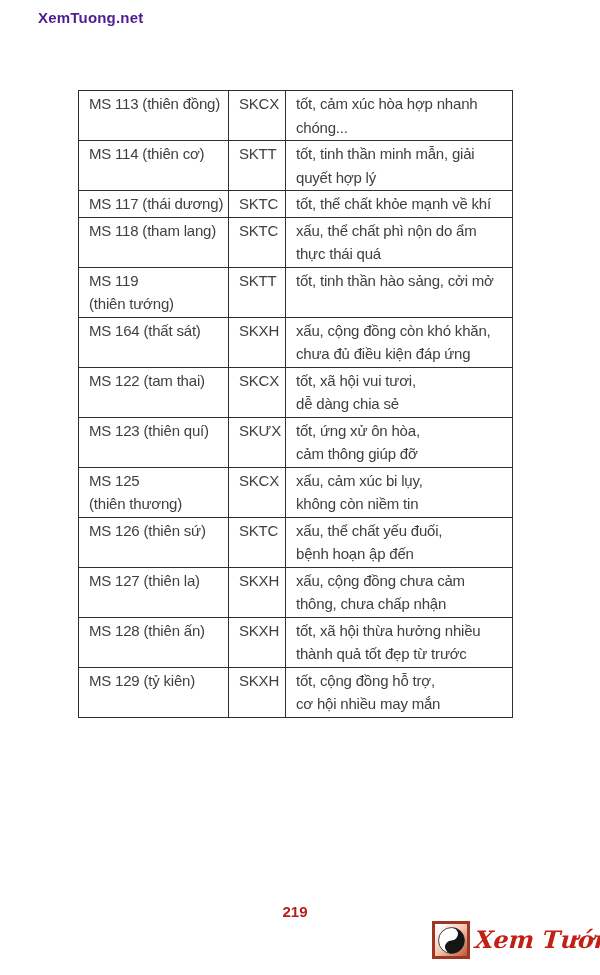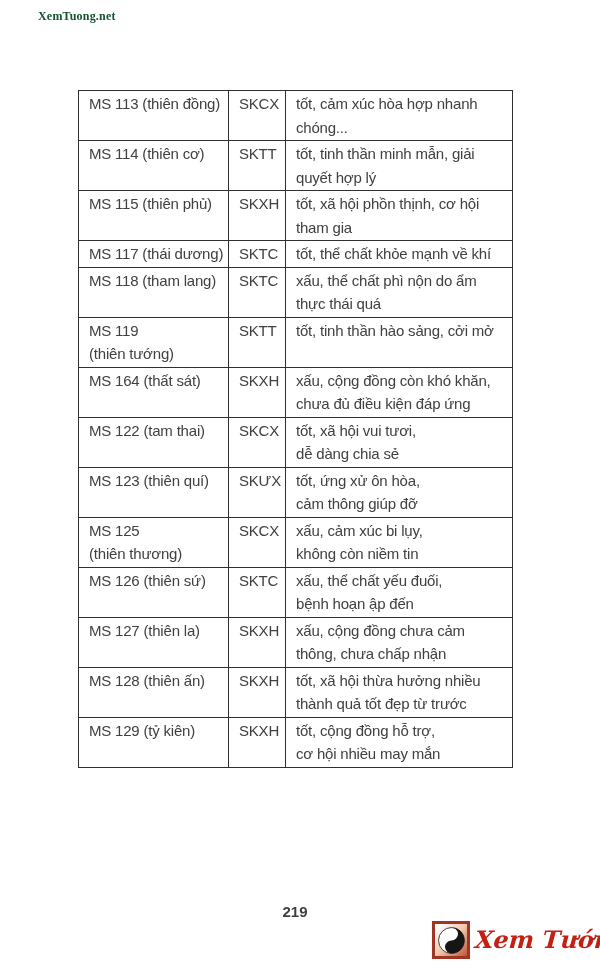--- a/index.html
+++ b/index.html
@@ -2,40 +2,40 @@
 <html><head>
 <meta charset="utf-8">
 <style>
   html,body{margin:0;padding:0;}
   body{
     width:600px;height:975px;background:#ffffff;position:relative;
     font-family:"Liberation Sans",sans-serif;color:#1c1c1c;overflow:hidden;
   }
   .watermark-top{
     position:absolute;left:38px;top:9px;
-    font-size:12px;font-weight:700;color:#14532d;
-    text-decoration:none;letter-spacing:.2px;cursor:pointer;font-family:Liberation Serif, serif;
+    font-size:15px;font-weight:700;color:#4c1d95;
+    text-decoration:none;letter-spacing:.2px;cursor:pointer;
   }
   table.ms-table{
     position:absolute;left:78px;top:90px;width:434px;
     border-collapse:collapse;table-layout:fixed;
   }
   table.ms-table td{
     border:1.6px solid #2f2f2f;
     vertical-align:top;
     font-size:15px;line-height:23.5px;letter-spacing:-.2px;
     padding:1px 4px 1px 10px;
     white-space:pre-line;
     color:#404040;
   }
   td.c2{padding:1px 2px;}
   td.c3{padding-left:12px;padding-right:2px;}
   .page-number{
     position:absolute;left:78px;top:903px;width:434px;
-    text-align:center;font-size:15px;font-weight:700;color:#404040;
+    text-align:center;font-size:15px;font-weight:700;color:#b91c1c;
   }
   .footer-logo{
     position:absolute;left:432px;top:921px;
     display:flex;align-items:center;gap:5px;
   }
   .logo-box{
     width:38px;height:38px;box-sizing:border-box;
     border:3px solid #a03524;
     background:linear-gradient(135deg,#ffffff 8%,#f2c3ab 52%,#bf5535 100%);
     display:flex;align-items:center;justify-content:center;
@@ -66,26 +66,20 @@
 chóng...</td>
   </tr>
 
   <tr>
     <td class="c1">MS 114 (thiên cơ)</td>
     <td class="c2">SKTT</td>
     <td class="c3">tốt, tinh thần minh mẫn, giải
 quyết hợp lý</td>
   </tr>
 
-  <tr>
-    <td class="c1">MS 115 (thiên phủ)</td>
-    <td class="c2">SKXH</td>
-    <td class="c3">tốt, xã hội phồn thịnh, cơ hội
-tham gia</td>
-  </tr>
 
 
   <tr>
     <td class="c1">MS 117 (thái dương)</td>
     <td class="c2">SKTC</td>
     <td class="c3">tốt, thể chất khỏe mạnh về khí</td>
   </tr>
 
   <tr>
     <td class="c1">MS 118 (tham lang)</td>

